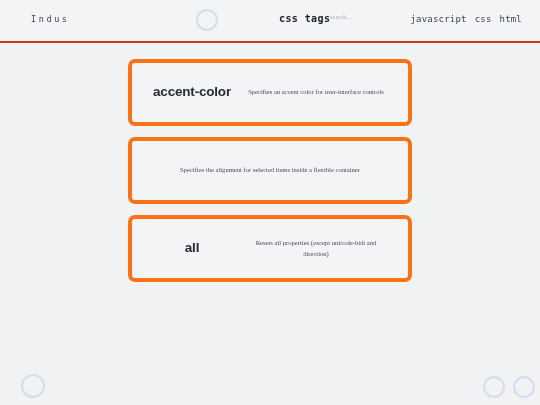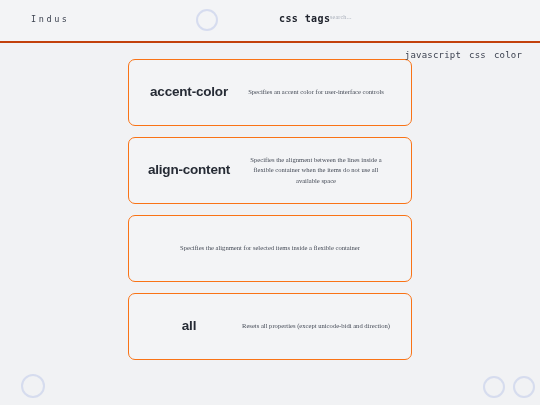--- a/index.html
+++ b/index.html
@@ -82,37 +82,37 @@
     position: absolute;
     right: 18px;
     top: 14px;
     display: flex;
     gap: 8px;
     font-family: "DejaVu Sans Mono", monospace;
     font-size: 9px;
     color: #3c4250;
     letter-spacing: 0.2px;
   }
-  .nav a { color: inherit; text-decoration: none; margin-top: 36px; }
+  .nav a { color: inherit; text-decoration: none; }
 
   
   .list {
     position: relative;
     padding: 16px 0 0 0;
     height: 362px;
     overflow: hidden;
     z-index: 1;
   }
 
   .card {
     width: 284px;
     margin: 0 auto 11px auto;
     min-height: 67px;
     background: #f3f4f6;
-    border: 1px solid #f97316;
+    border: 4px solid #f97316;
     border-radius: 7px;
     display: flex;
     align-items: center;
     padding: 10px 14px;
   }
 
   .card-title {
     width: 92px;
     flex: 0 0 92px;
     text-align: center;
@@ -143,36 +143,32 @@
 
   <div class="ring ring-header"></div>
 
   <div class="site-title">css tags</div>
 
   <input class="search-input" type="text" placeholder="search..." style="">
 
   <div class="nav">
     <a href="#">javascript</a>
     <a href="#">css</a>
-    <a href="#">color</a>
+    <a href="#">html</a>
   </div>
 
 </div>
 
 <div class="list">
 
   <div class="card">
     <div class="card-title">accent-color</div>
     <div class="card-desc">Specifies an accent color for user-interface controls</div>
   </div>
 
-  <div class="card">
-    <div class="card-title">align-content</div>
-    <div class="card-desc">Specifies the alignment between the lines inside a flexible container when the items do not use all available space</div>
-  </div>
 
 
   <div class="card">
     <div class="card-desc">Specifies the alignment for selected items inside a flexible container</div>
   </div>
 
   <div class="card">
     <div class="card-title">all</div>
     <div class="card-desc">Resets all properties (except unicode-bidi and direction)</div>
   </div>

